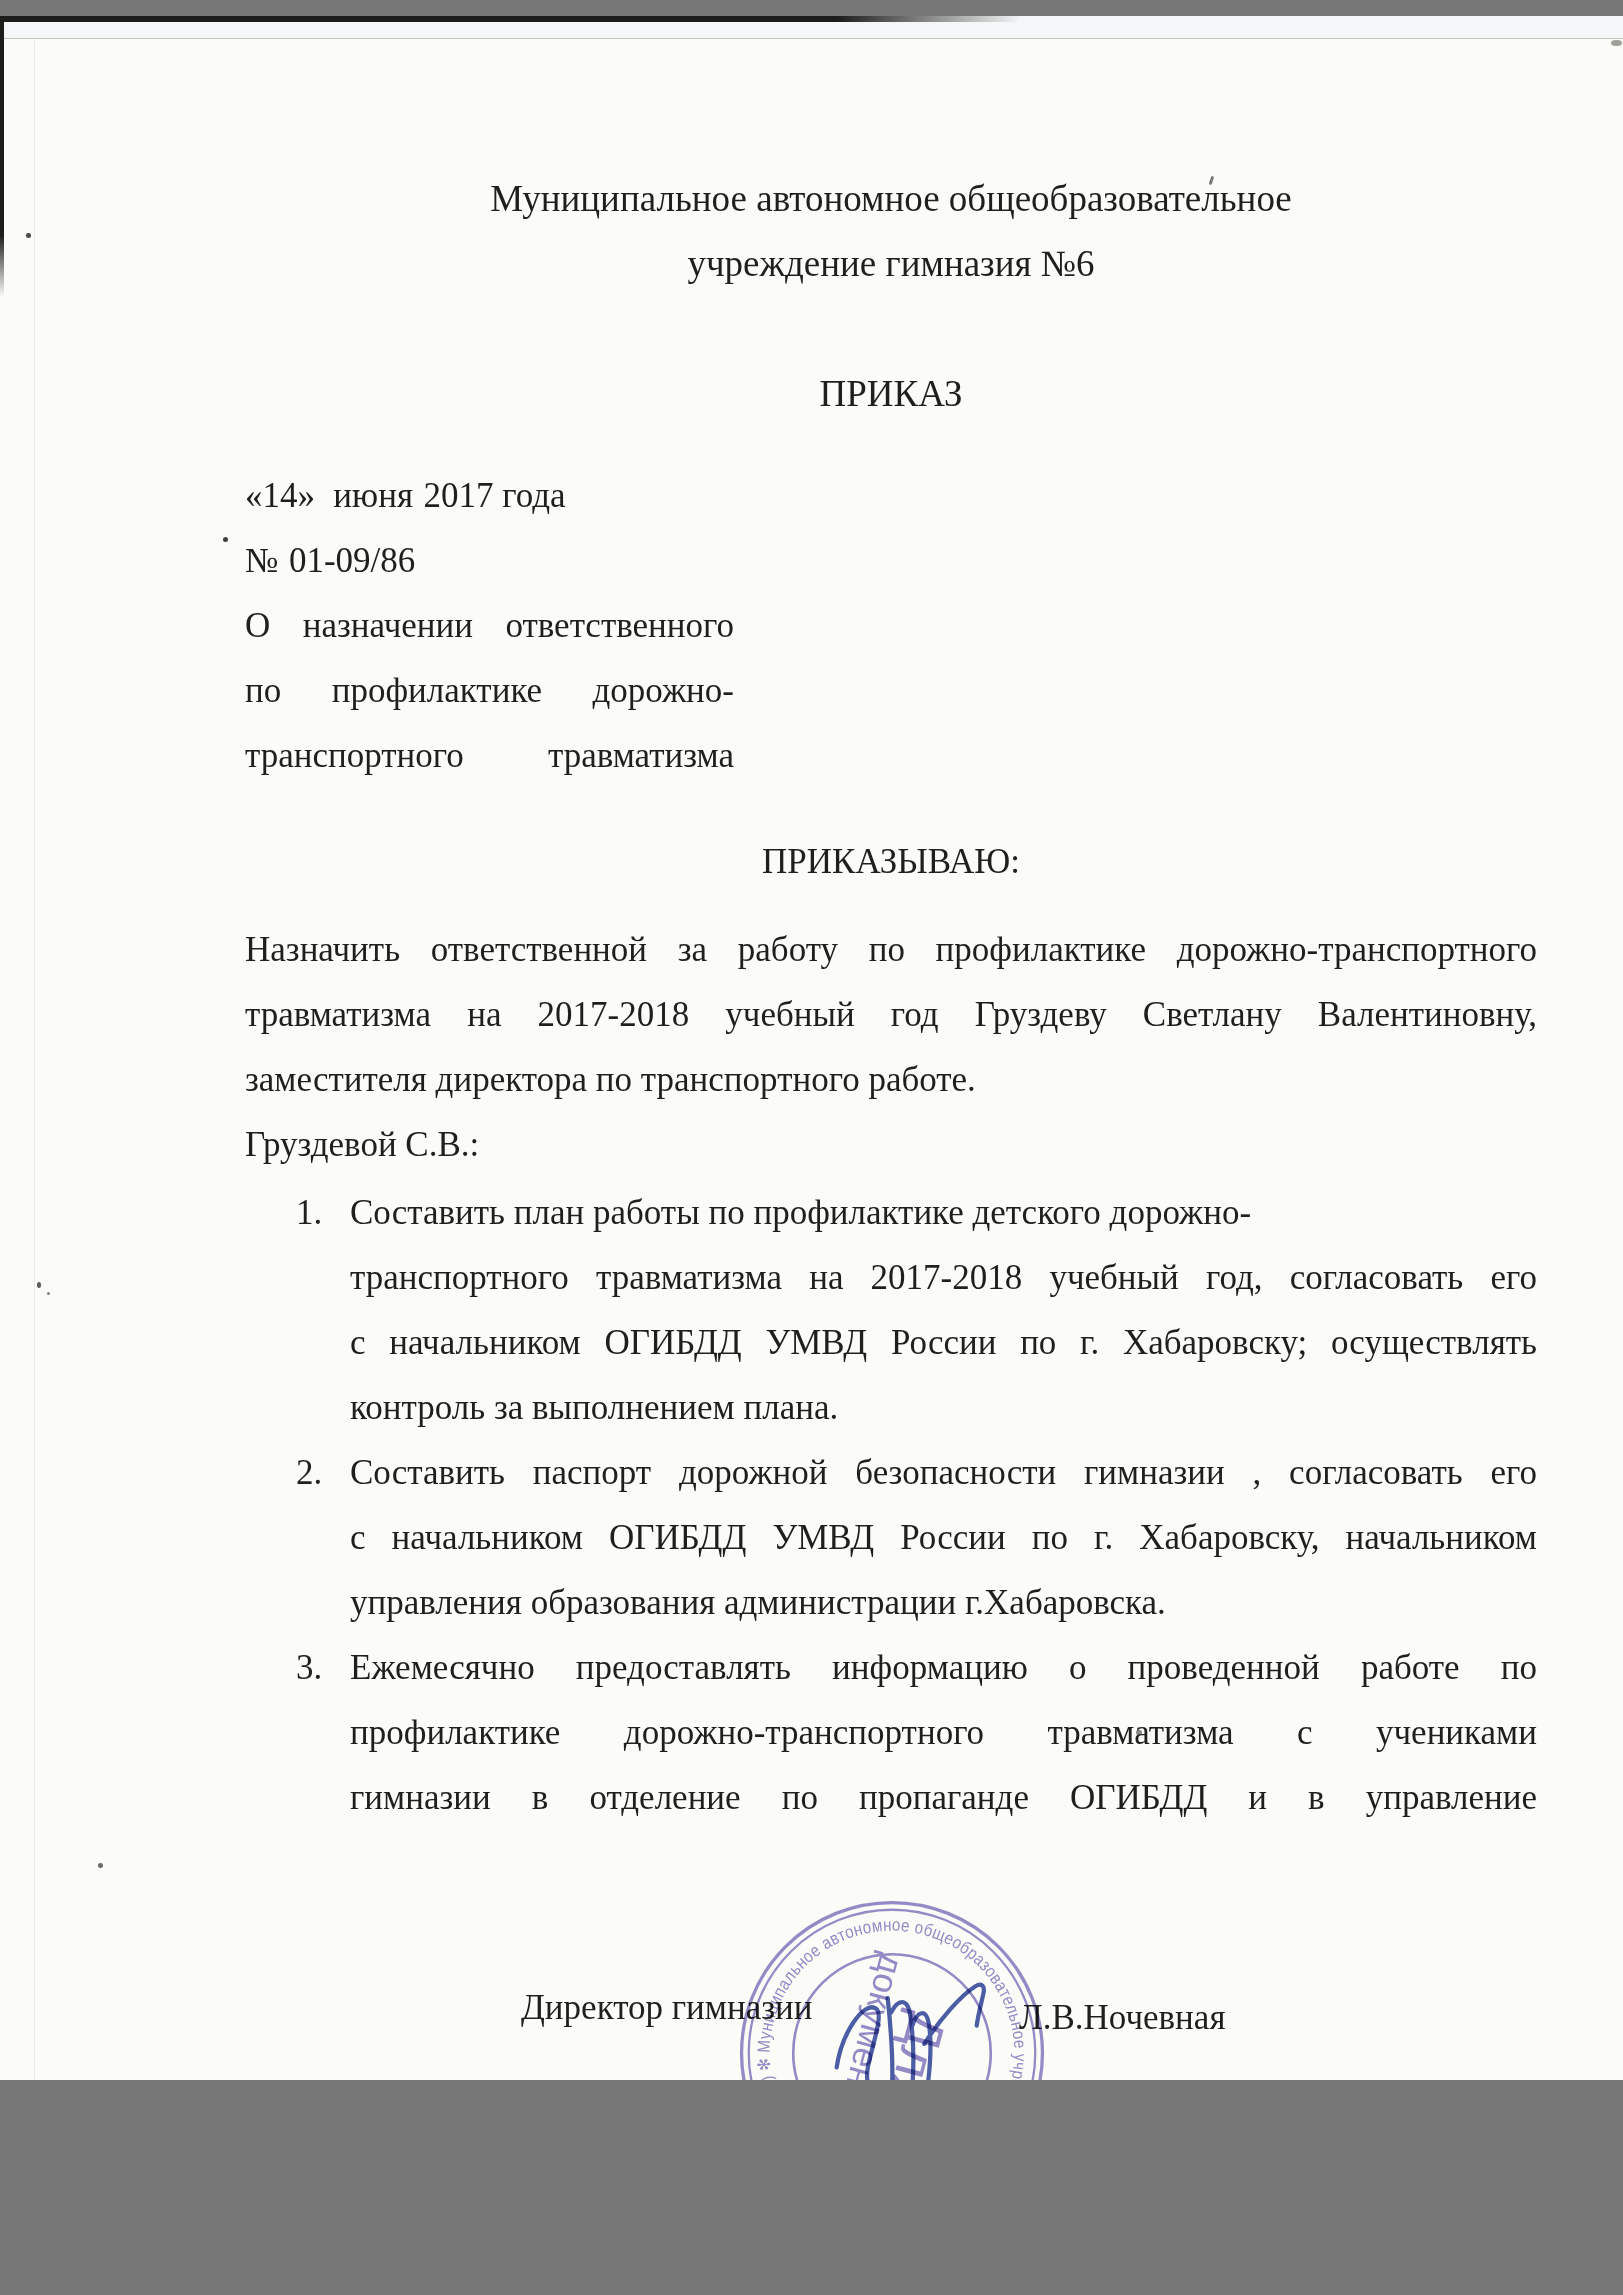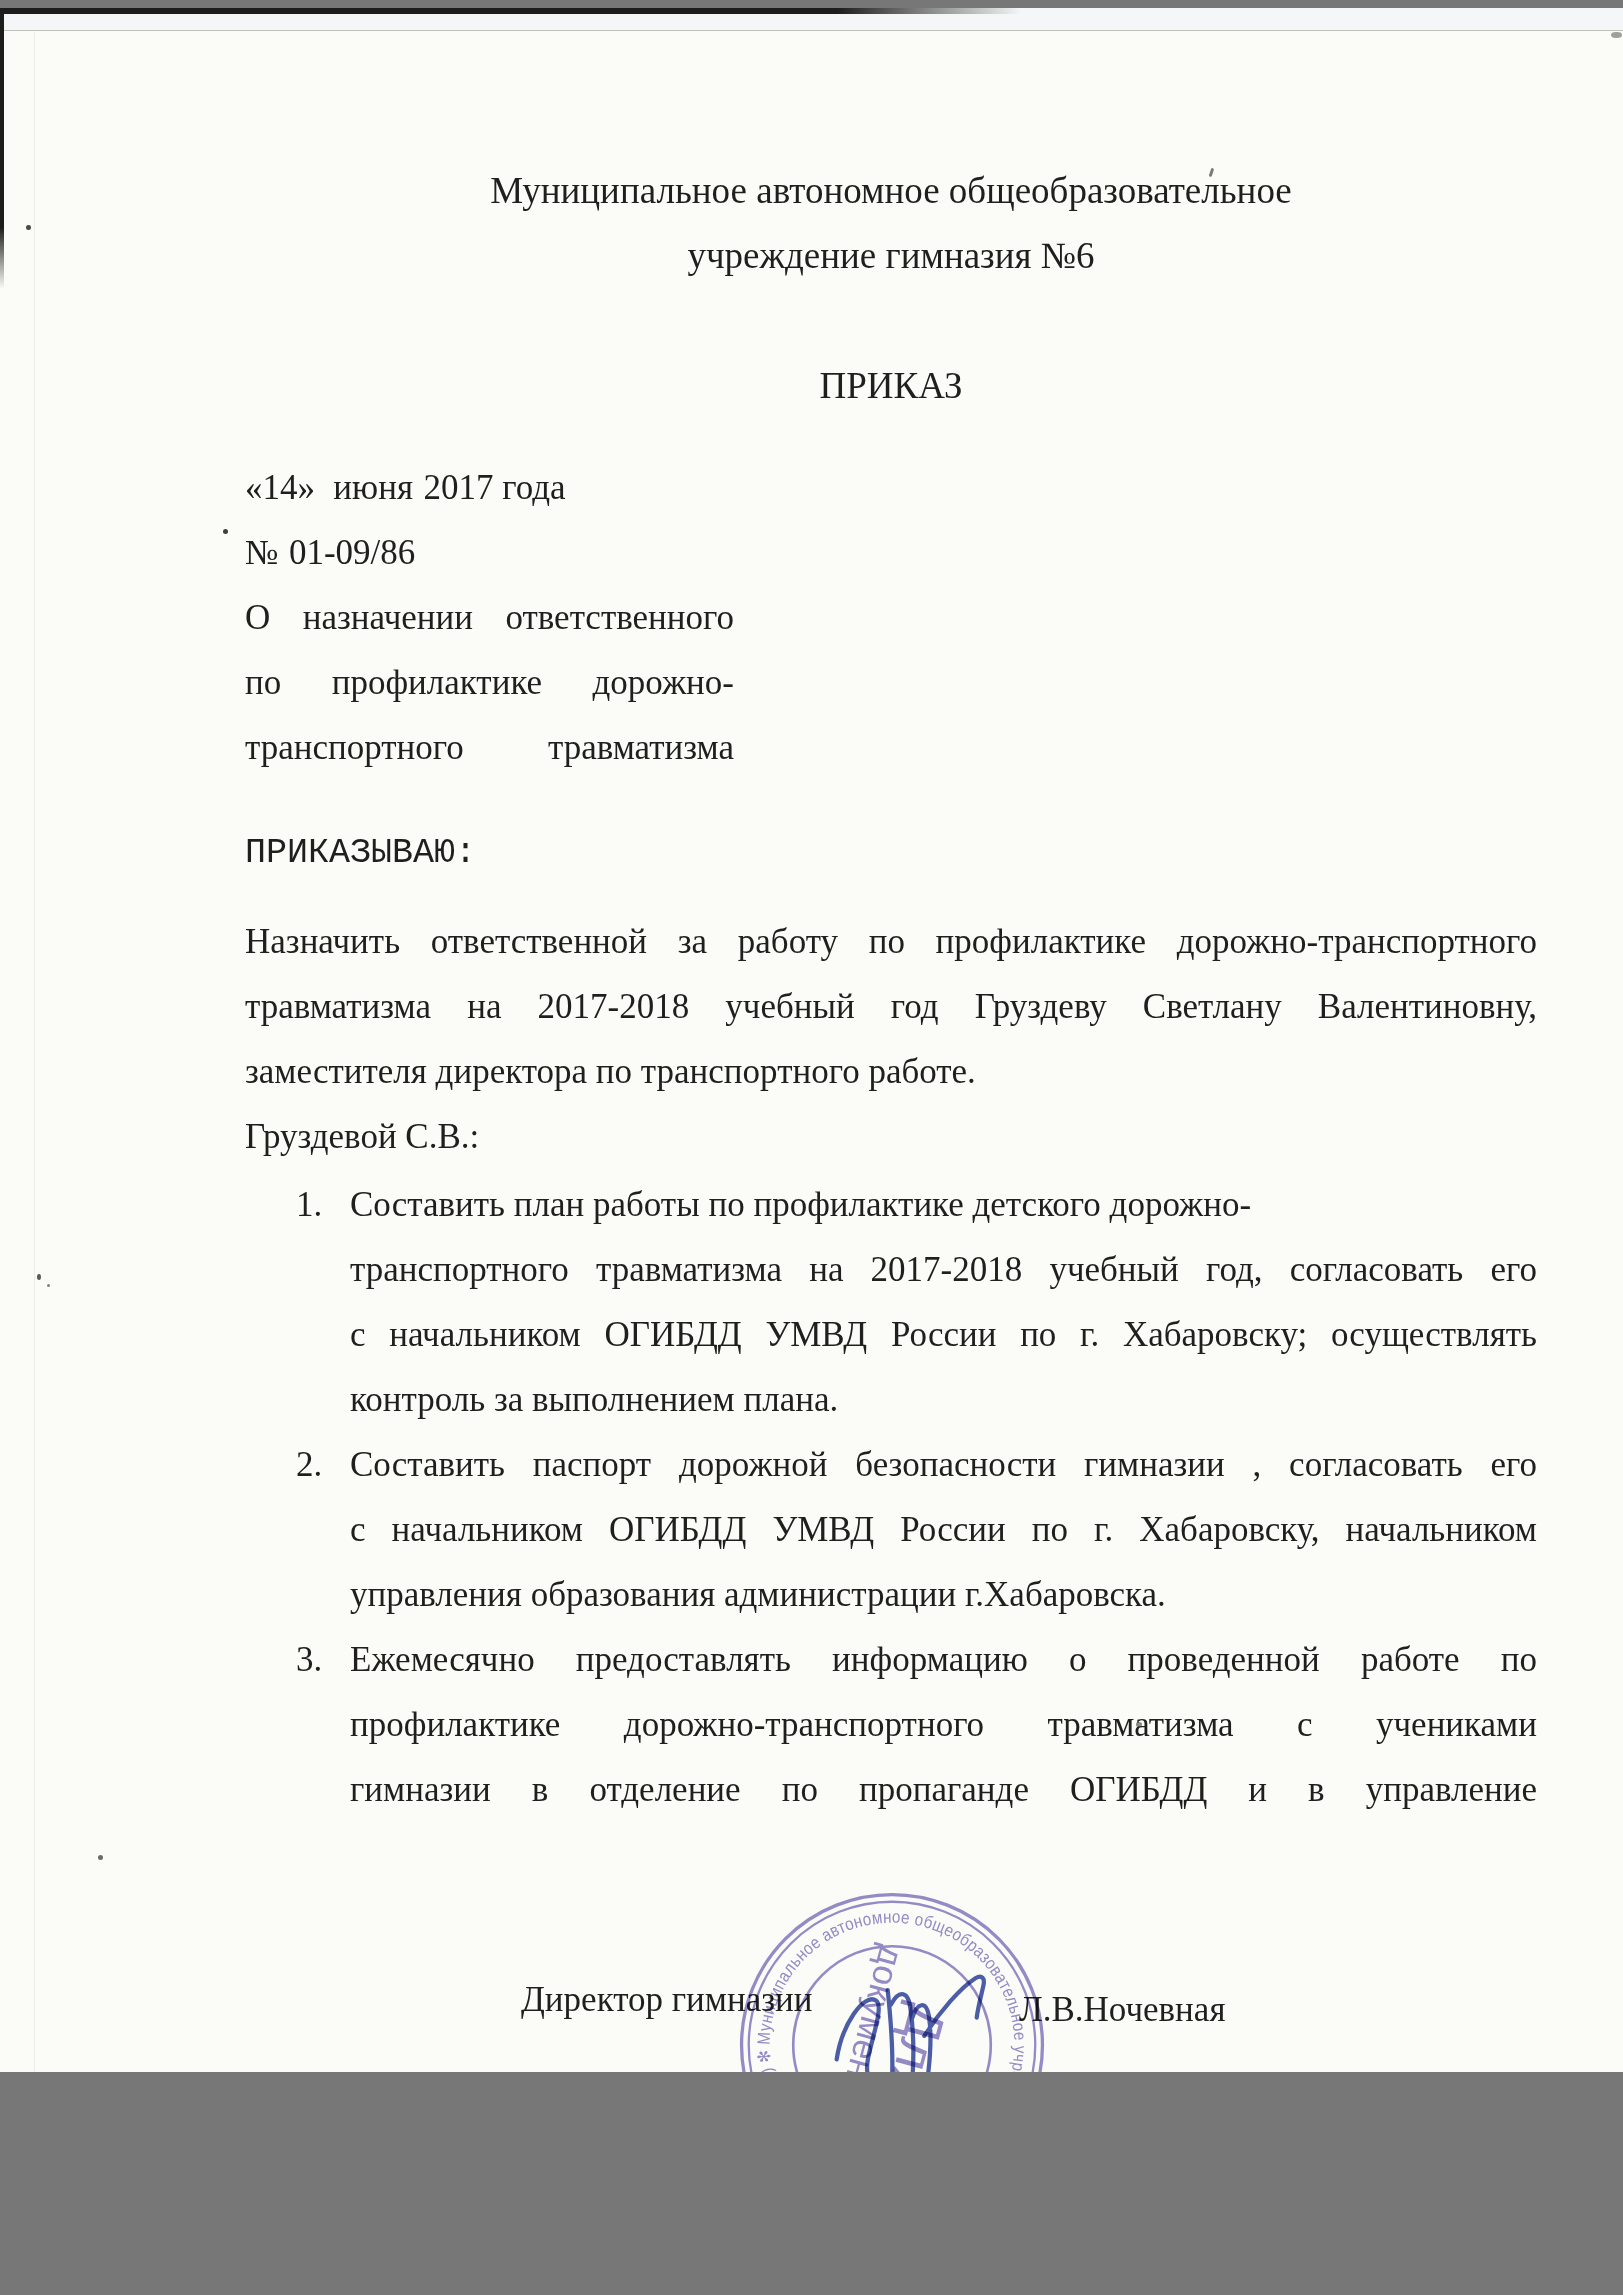--- a/index.html
+++ b/index.html
@@ -1,17 +1,17 @@
 <!DOCTYPE html>
 <html style="--ink: #1f1f1d; --stamp: #7f72c2; --pen: #3c50a2; --paper: #fbfbf7;font-size:10.5px"><head>
 <meta charset="utf-8">
 <style>
   html,body { margin:0; padding:0; background:#777; }
   .page {
-    position:relative; width:1623px; height:2064px; margin:8px auto;
+    position:relative; width:1623px; height:2064px; margin:16px auto;
     background: var(--paper, #fbfbf7);
     font-family:"Liberation Serif","DejaVu Serif",serif;
     color: var(--ink, #1f1f1d);
     overflow:hidden;
   }
   
   .scan-top-band { position:absolute; top:0; left:0; width:100%; height:22px; background:#f4f6f7; }
   .scan-top-black { position:absolute; top:0; left:0; width:1021px; height:5.9px;
     background:linear-gradient(to right,#1d1d1b 82%,rgba(29,29,27,0)); }
   .scan-edge-h { position:absolute; top:22px; left:0; width:100%; height:1.3px; background:#c2c2bd; }
@@ -24,21 +24,21 @@
   .content { position:absolute; left:245px; top:0; width:1292px;
     font-size:35px; line-height:65px; }
 
   .header { margin-top:150px; text-align:center; font-size:37px; }
   .order-title { margin-top:65px; text-align:center; font-size:37px; }
   .date-line { margin-top:37px; }
   .u { text-underline-offset:9.2px; text-decoration-thickness:2.3px; }
   .gap-md { margin-right:18.3px; }
   .gap-sm { margin-right:10.5px; }
   .subject { width:489px; }
-  .command-title { margin-top:41px; text-align:left;font-family:Liberation Mono, monospace; }
+  .command-title { margin-top:41px; text-align:center; }
   .para { margin-top:23px; }
 
   .tline { text-align:left; white-space:nowrap; }
   .tline.j { white-space:normal; text-align:justify; text-align-last:justify; }
 
   .olist { margin-top:3.3px; }
   .item { display:flex; }
   .item .num { flex:0 0 105px; box-sizing:border-box; padding-left:51px; }
   .item .ilines { flex:1 1 auto; min-width:0; }
 

